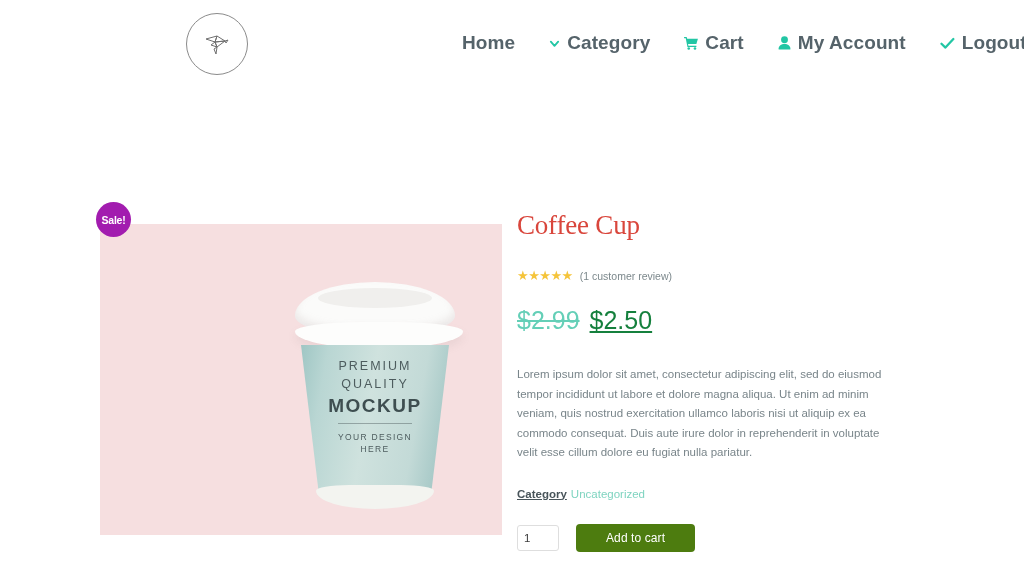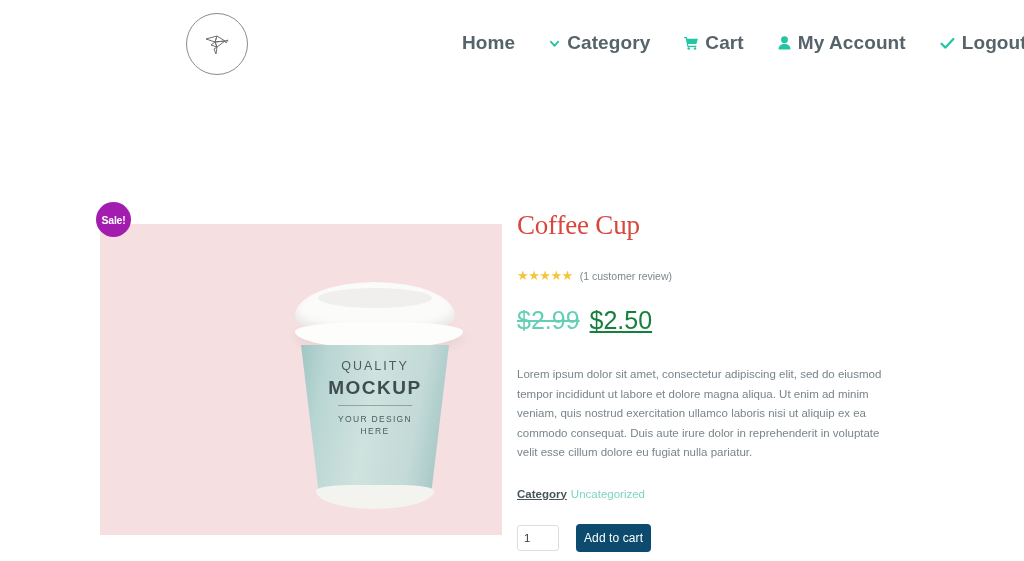--- a/index.html
+++ b/index.html
@@ -265,25 +265,25 @@
     background: #fff;
     font-size: 11.5px;
     color: #3c3c3c;
     font-family: "Liberation Sans", sans-serif;
     padding: 0 6px;
     box-sizing: border-box;
     outline: none;
   }
   .add-to-cart {
     border: none;
-    background: #0c4a6e;
+    background: #4d7c0f;
     color: #ffffff;
     font-size: 12px;
     font-family: "Liberation Sans", sans-serif;
-    padding: 0 8px;
+    padding: 0 30px;
     height: 28px;
     border-radius: 4px;
     cursor: pointer;
     letter-spacing: .1px;
   }
 </style>
 </head>
 <body>
 
 <div class="site-header">
@@ -355,20 +355,21 @@
 
     <div class="sale-badge">Sale!</div>
 
     <div class="product-photo">
 
       <div class="cup">
         <div class="cup-lid"></div>
         <div class="cup-rim"></div>
         <div class="cup-body">
           <div class="cup-text">
+            <div class="l1">PREMIUM</div>
             <div class="l2">QUALITY</div>
             <div class="l3">MOCKUP</div>
             <div class="cup-rule"></div>
             <div class="l4">YOUR DESIGN</div>
             <div class="l5">HERE</div>
           </div>
         </div>
         <div class="cup-base"></div>
       </div>
     </div>

